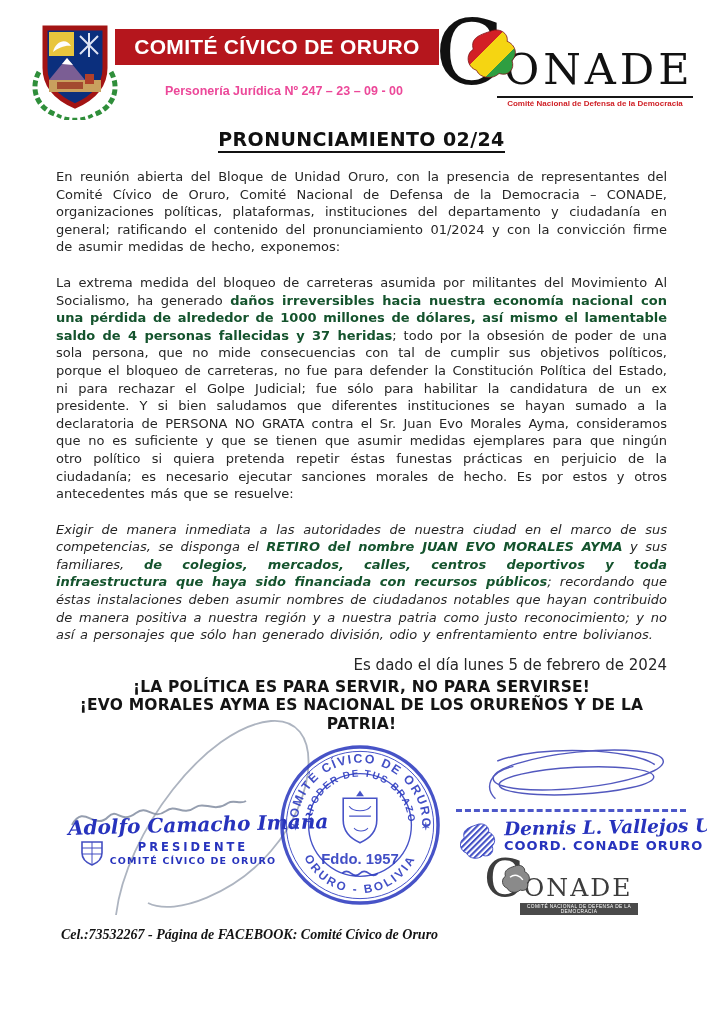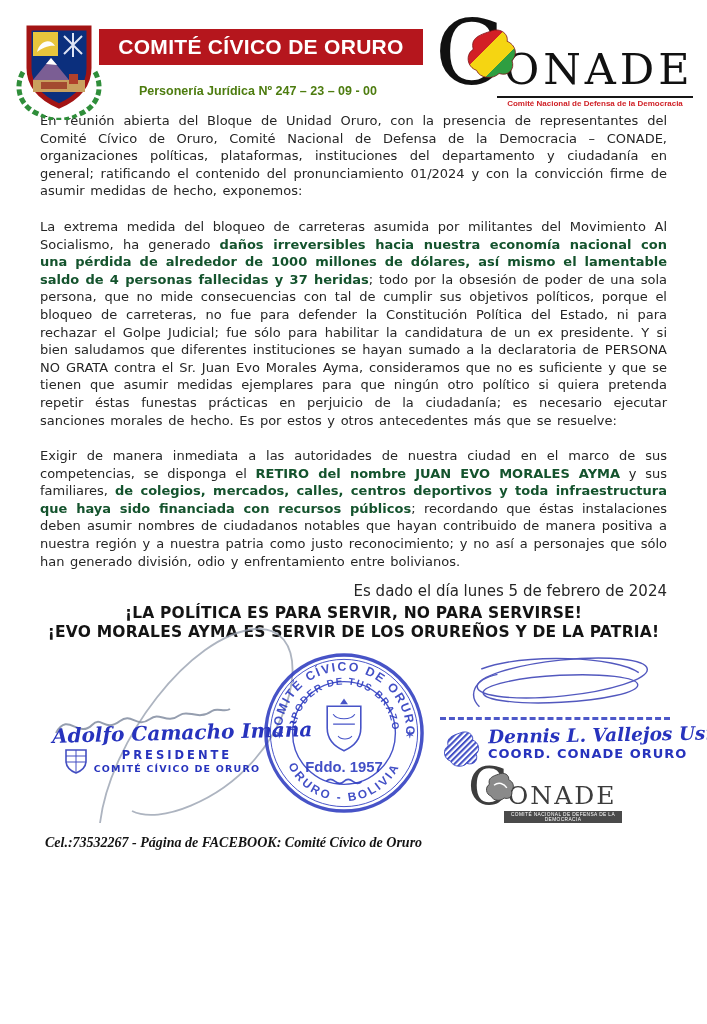--- a/index.html
+++ b/index.html
@@ -1,39 +1,39 @@
 <!DOCTYPE html>
 <html><head>
 <meta charset="utf-8">
 <style>
   * { margin:0; padding:0; box-sizing:border-box; }
   html,body { background:#ffffff; }
   body {
     width:707px; height:1024px; overflow:hidden; position:relative;
     font-family:"DejaVu Sans","Liberation Sans",sans-serif; color:#222;
   }
-  .page { position:relative; width:707px; height:1024px; background:#fff; }
+  .page { position:relative; width:707px; height:1024px; background:#fff;padding-left:16px; }
 
   
   .header { position:relative; height:112px; }
   .coa { position:absolute; left:10px; top:16px; width:98px; height:104px; }
   .banner-red {
     position:absolute; left:99px; top:29px; width:324px; height:36px;
     background:#b5161d; color:#fff; font-weight:bold; font-size:21px;
     line-height:36px; text-align:center; letter-spacing:.3px;
     font-family:"Liberation Sans",sans-serif;
   }
   .banner-slogan {
     position:absolute; left:99px; top:66px; width:324px;
     color:#3c3c3c; font-weight:bold; font-size:15px; text-align:center;
     font-family:"Liberation Sans",sans-serif; letter-spacing:.2px;
   }
   .banner-legal {
-    position:absolute; left:96px; top:84px; width:324px;
-    color:#4d7c0f; font-weight:bold; font-size:12.5px; text-align:center;
+    position:absolute; left:106px; top:84px; width:324px;
+    color:#ec4899; font-weight:bold; font-size:12.5px; text-align:center;
     font-family:"Liberation Sans",sans-serif;
   }
   .conade { position:absolute; right:14px; top:16px; width:258px; height:88px; }
   .conade-row { position:relative; white-space:nowrap; font-family:"DejaVu Serif","Liberation Serif",serif; color:#111; }
   .conade-c { font-size:90px; line-height:74px; }
   .conade-rest { font-size:43px; letter-spacing:4px; }
   .conade-map { position:absolute; left:27px; top:12px; width:58px; height:54px; }
   .conade-sub {
     margin-left:62px; margin-top:2px; border-top:2px solid #161616; padding-top:1px;
     color:#cf1f25; font-weight:bold; font-size:8px; text-align:center;
@@ -44,21 +44,21 @@
   .main { padding:0 40px; }
   .title-wrap { text-align:center; margin:16px 0 15px 0; }
   .title {
     display:inline-block; font-size:19px; font-weight:bold; letter-spacing:.4px;
     border-bottom:2.5px solid #111; padding-bottom:1px; color:#111;
   }
   .para {
     font-size:13px; line-height:17.6px; text-align:justify; color:#262626;
     word-spacing:1.5px; margin-bottom:18px;
   }
-  .para.italic { margin-top:6px; }
+  .para.italic { font-style:italic; margin-top:6px; }
   .seg-bold { font-weight:bold; color:#14532d; }
   .date-line { text-align:right; font-size:15px; color:#262626; margin-top:-6px; }
   .slogan-block {
     margin-top:4px; text-align:center; font-weight:bold; font-size:15.5px;
     line-height:18.5px; color:#141414; letter-spacing:.2px;
   }
 
   
   .signatures { position:relative; height:178px; margin-top:4px; }
   .loop-overlay { position:absolute; left:40px; top:-72px; width:330px; height:260px; pointer-events:none; }
@@ -139,29 +139,32 @@
             </linearGradient>
           </defs>
           <path d="M34,4 C46,-2 58,6 56,16 C66,20 70,32 62,40 C66,50 58,60 46,56 C38,64 22,62 18,52 C6,48 4,32 14,26 C10,12 22,8 34,4 Z" fill="url(#boliviaGrad)" stroke="#7a1014" stroke-width="1"></path>
         </svg>
       </div>
       <div class="conade-sub">Comité Nacional de Defensa de la Democracia</div>
     </div>
   </div>
 
   <div class="main">
+    <div class="title-wrap">
+      <h1 class="title">PRONUNCIAMIENTO 02/24</h1>
+    </div>
     <div class="paragraphs">
         <p class="para"><span>En reunión abierta del Bloque de Unidad Oruro, con la presencia de representantes del Comité Cívico de Oruro, Comité Nacional de Defensa de la Democracia – CONADE, organizaciones políticas, plataformas, instituciones del departamento y ciudadanía en general; ratificando el contenido del pronunciamiento 01/2024 y con la convicción firme de asumir medidas de hecho, exponemos:</span></p>
         <p class="para"><span>La extrema medida del bloqueo de carreteras asumida por militantes del Movimiento Al Socialismo, ha generado </span><span class="seg-bold">daños irreversibles hacia nuestra economía nacional con una pérdida de alrededor de 1000 millones de dólares, así mismo el lamentable saldo de 4 personas fallecidas y 37 heridas</span><span>; todo por la obsesión de poder de una sola persona, que no mide consecuencias con tal de cumplir sus objetivos políticos, porque el bloqueo de carreteras, no fue para defender la Constitución Política del Estado, ni para rechazar el Golpe Judicial; fue sólo para habilitar la candidatura de un ex presidente. Y si bien saludamos que diferentes instituciones se hayan sumado a la declaratoria de PERSONA NO GRATA contra el Sr. Juan Evo Morales Ayma, consideramos que no es suficiente y que se tienen que asumir medidas ejemplares para que ningún otro político si quiera pretenda repetir éstas funestas prácticas en perjuicio de la ciudadanía; es necesario ejecutar sanciones morales de hecho. Es por estos y otros antecedentes más que se resuelve:</span></p>
         <p class="para italic"><span>Exigir de manera inmediata a las autoridades de nuestra ciudad en el marco de sus competencias, se disponga el </span><span class="seg-bold">RETIRO del nombre JUAN EVO MORALES AYMA</span><span> y sus familiares, </span><span class="seg-bold">de colegios, mercados, calles, centros deportivos y toda infraestructura que haya sido financiada con recursos públicos</span><span>; recordando que éstas instalaciones deben asumir nombres de ciudadanos notables que hayan contribuido de manera positiva a nuestra región y a nuestra patria como justo reconocimiento; y no así a personajes que sólo han generado división, odio y enfrentamiento entre bolivianos.</span></p>
       </div>
     <div class="date-line">Es dado el día lunes 5 de febrero de 2024</div>
     <div class="slogan-block">
       <div>¡LA POLÍTICA ES PARA SERVIR, NO PARA SERVIRSE!</div>
-      <div>¡EVO MORALES AYMA ES SERVIR DE LOS ORUREÑOS Y DE LA PATRIA!</div>
+      <div>¡EVO MORALES AYMA ES NACIONAL DE LOS ORUREÑOS Y DE LA PATRIA!</div>
     </div>
   </div>
 
   <div class="signatures">
 
     <svg class="loop-overlay" viewBox="0 0 330 260">
       <path d="M60,250 C70,168 150,62 215,56 C268,52 262,132 215,186 C180,227 120,252 92,238" fill="none" stroke="#99a1b0" stroke-width="1.8" opacity="0.8"></path>
     </svg>
 
     <svg class="sig-left-scribble" viewBox="0 0 200 66">

